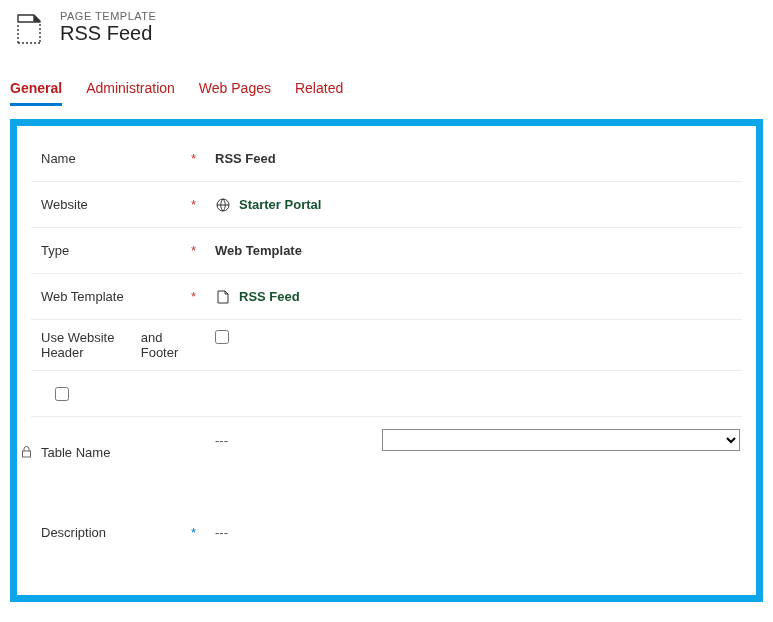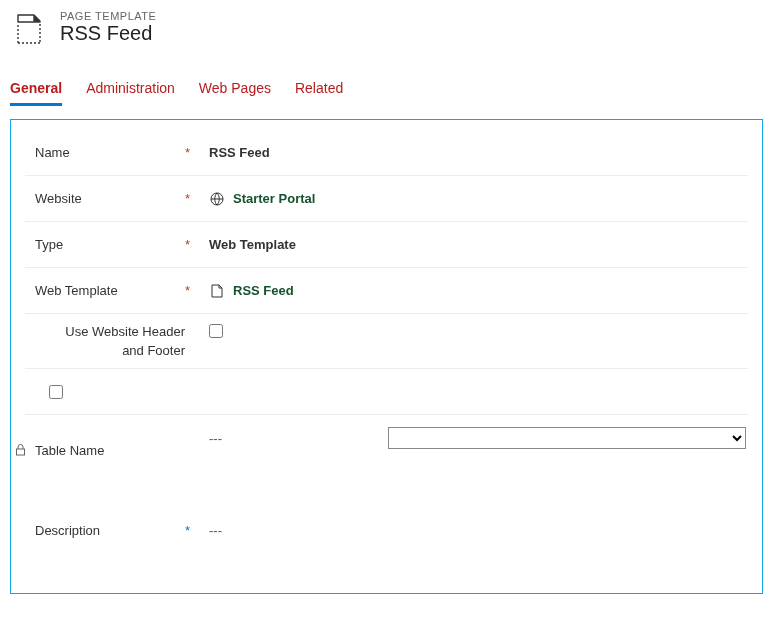--- a/index.html
+++ b/index.html
@@ -58,21 +58,21 @@
   .tab.active::after {
     content: "";
     position: absolute;
     left: 0;
     right: 0;
     bottom: -2px;
     height: 3px;
     background: #0078d4;
   }
   .form-panel {
-    border: 1px solid #0ea5e9;
+    border: 7px solid #0ea5e9;
     padding: 10px 14px 40px 14px;
   }
   .form-row {
     display: flex;
     align-items: center;
     min-height: 46px;
     border-bottom: 1px solid #ececec;
   }
   .form-row.multi {
     align-items: flex-start;
@@ -84,21 +84,21 @@
   }
   .label-col {
     width: 160px;
     display: flex;
     align-items: center;
     gap: 4px;
     padding-left: 10px;
     font-size: 13px;
     color: #333;
   }
-  .label-col.multi-label { flex-direction: column; align-items: flex-end; }
+  .label-col.multi-label { align-items: center; }
   .lock {
     width: 14px;
     display: inline-flex;
     align-items: center;
     margin-left: -10px;
     margin-right: 2px;
     color: #666;
   }
   .req-col {
     width: 24px;

